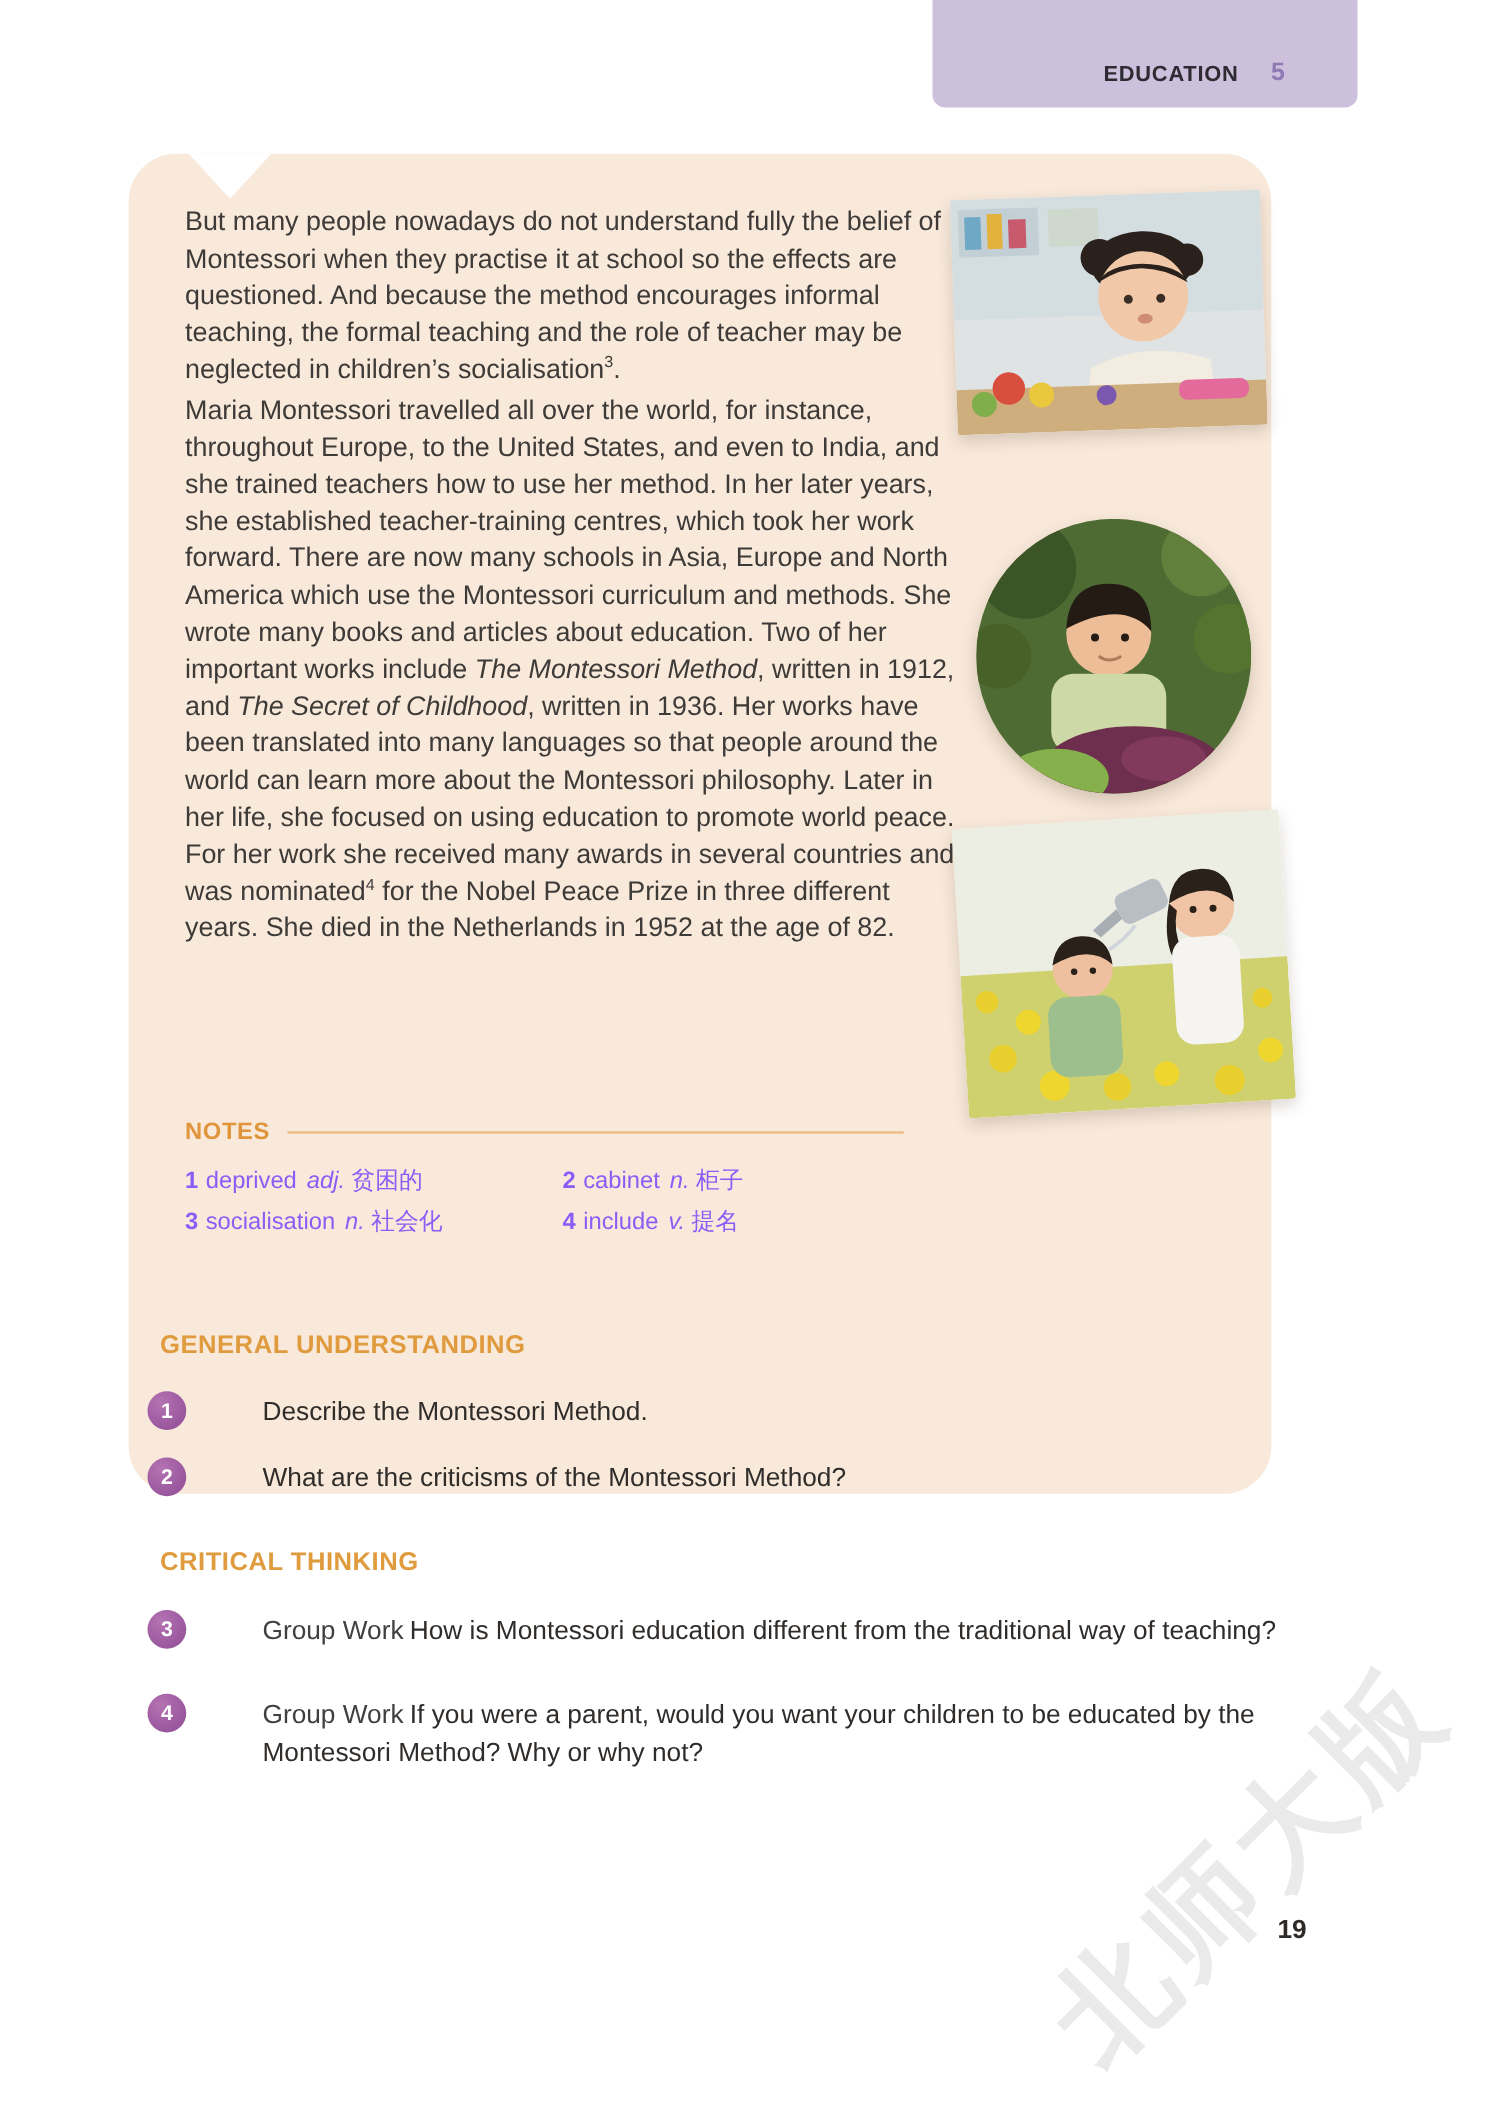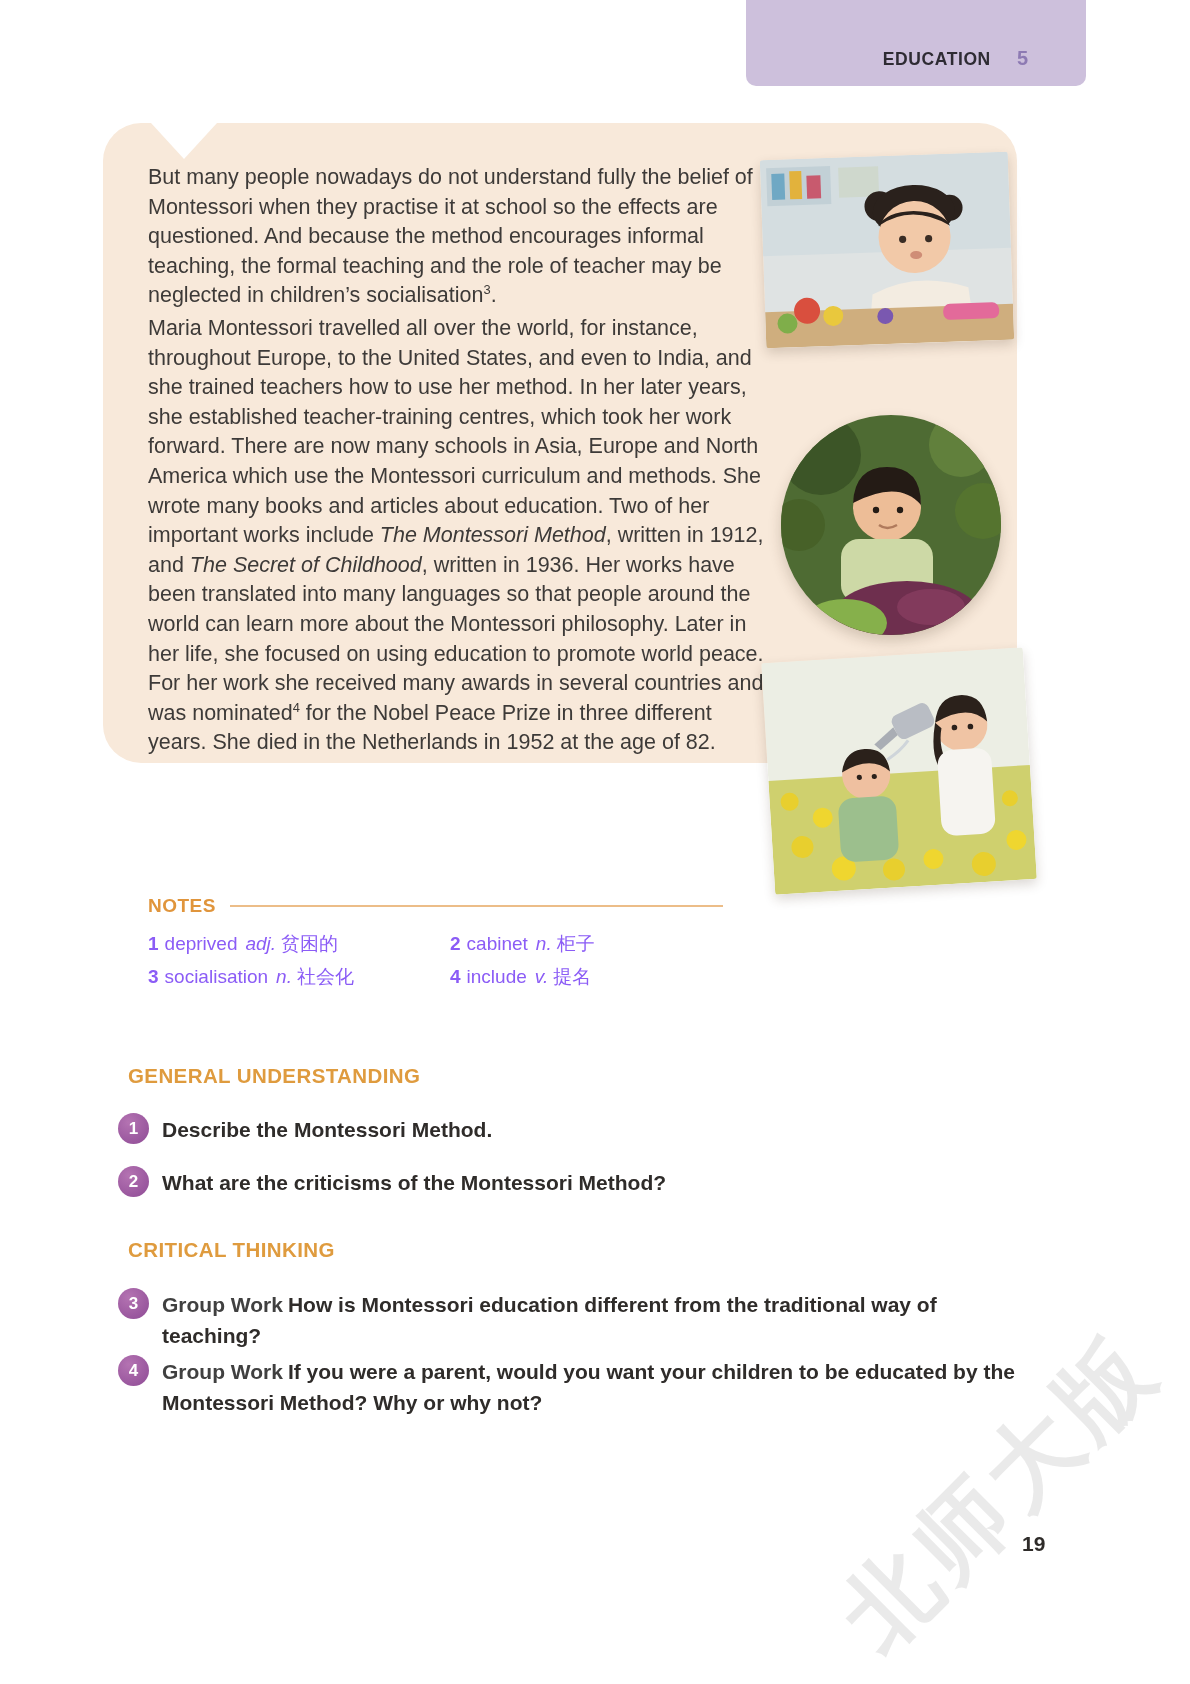--- a/index.html
+++ b/index.html
@@ -15,21 +15,21 @@
     position:absolute; top:0; left:746px; width:340px; height:86px;
     background:#cdc0dc; border-radius:0 0 10px 10px;
     display:flex; align-items:flex-end; justify-content:flex-end;
     padding:0 58px 16px 0; gap:26px;
   }
   .unit-title { font-weight:bold; font-size:17.5px; color:#2e2b33; letter-spacing:.6px; }
   .unit-number { font-weight:bold; font-size:20px; color:#8d7ab3; }
 
   
   .reading-panel {
-    position:absolute; left:103px; top:123px; width:914px; height:640px;
+    position:absolute; left:103px; top:123px; width:914px; height:1072px;
     background:#f8e9da; border-radius:38px;
   }
   .panel-notch {
     position:absolute; top:0; left:48px; width:0; height:0;
     border-top:36px solid #ffffff;
     border-left:33px solid transparent;
     border-right:33px solid transparent;
   }
   .reading-text {
     position:absolute; left:45px; top:40px; width:622px;
@@ -70,22 +70,23 @@
 
   .question { position:absolute; left:118px; display:flex; gap:13px; }
   .q1 { top:1112px; } .q2 { top:1165px; } .q3 { top:1287px; } .q4 { top:1354px; }
   .q-circle {
     flex:0 0 31px; width:31px; height:31px; border-radius:50%;
     background:radial-gradient(circle at 35% 30%, #b473b2, #8e4b95);
     color:#fff; font-weight:bold; font-size:17px;
     display:flex; align-items:center; justify-content:center; margin-top:1px;
   }
   .q-text {
-    width:858px; font-size:21px; font-weight:bold; color:#2f2c2a; line-height:30.5px;
+    width:858px; font-size:21px; font-weight:normal; color:#2f2c2a; line-height:30.5px;
     padding-top:3px;
+    margin-left:48px;
   }
   .group-label { color:#404040; margin-right:5px; }
   .group-label:empty { display:none; }
 
   
   .page-number { position:absolute; left:1022px; top:1532px; font-weight:bold; font-size:21px; color:#2e2b29; }
   .watermark {
     position:absolute; left:740px; top:1430px; width:520px; text-align:center;
     font-size:92px; font-weight:bold; color:rgba(125,125,125,0.16);
     transform:rotate(-45deg); letter-spacing:8px; pointer-events:none;

